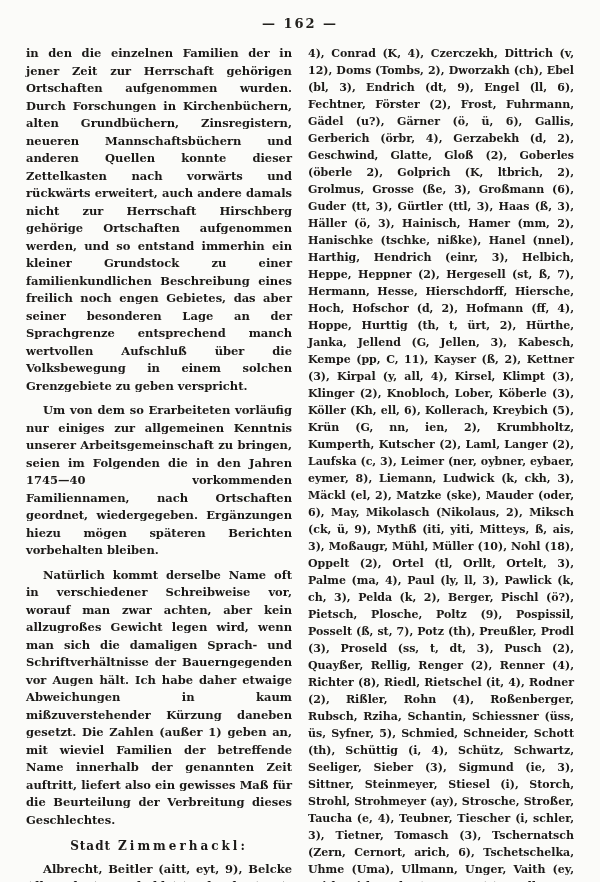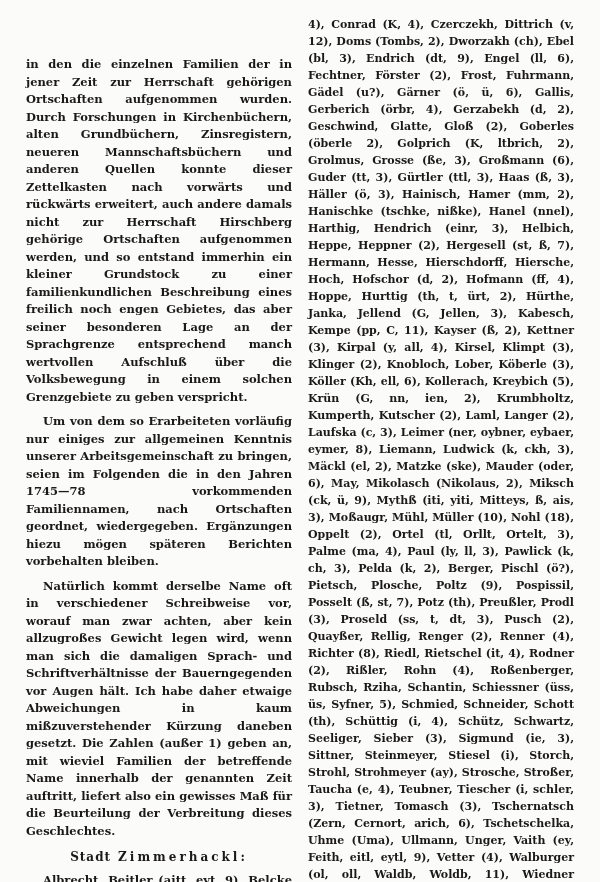--- a/index.html
+++ b/index.html
@@ -43,21 +43,20 @@
   .col-right {
     font-size: 11px;
     line-height: 17px;
   }
   .para {
     margin: 0 0 7px 0;
     text-indent: 17px;
   }
   .para.no-indent {
     text-indent: 0;
-    margin-top: 40px;
   }
   .section-heading {
     text-align: center;
     font-size: 12px;
     margin: 9px 0 5px 0;
     text-indent: 0;
     white-space: nowrap;
   }
   .section-heading .h-prefix {
     margin-right: 7px;
@@ -72,26 +71,27 @@
   }
   .name-list.continued {
     text-indent: 0;
   }
 </style>
 </head>
 <body>
 
 <div class="page">
 
+  <div class="page-number">— 162 —</div>
 
   <div class="columns">
 
     <div class="col col-left">
       <p class="para no-indent">in den die einzelnen Familien der in jener Zeit zur Herrschaft gehörigen Ortschaften aufgenommen wurden. Durch Forschungen in Kirchenbüchern, alten Grundbüchern, Zinsregistern, neueren Mannschaftsbüchern und anderen Quellen konnte dieser Zettelkasten nach vorwärts und rückwärts erweitert, auch andere damals nicht zur Herrschaft Hirschberg gehörige Ortschaften aufgenommen werden, und so entstand immerhin ein kleiner Grundstock zu einer familienkundlichen Beschreibung eines freilich noch engen Gebietes, das aber seiner besonderen Lage an der Sprachgrenze entsprechend manch wertvollen Aufschluß über die Volksbewegung in einem solchen Grenzgebiete zu geben verspricht.</p>
-      <p class="para">Um von dem so Erarbeiteten vorläufig nur einiges zur allgemeinen Kenntnis unserer Arbeitsgemeinschaft zu bringen, seien im Folgenden die in den Jahren 1745—78 vorkommenden Familiennamen, nach Ortschaften geordnet, wiedergegeben. Ergänzungen hiezu mögen späteren Berichten vorbehalten bleiben.</p>
+      <p class="para">Um von dem so Erarbeiteten vorläufig nur einiges zur allgemeinen Kenntnis unserer Arbeitsgemeinschaft zu bringen, seien im Folgenden die in den Jahren 1745—40 vorkommenden Familiennamen, nach Ortschaften geordnet, wiedergegeben. Ergänzungen hiezu mögen späteren Berichten vorbehalten bleiben.</p>
       <p class="para">Natürlich kommt derselbe Name oft in verschiedener Schreibweise vor, worauf man zwar achten, aber kein allzugroßes Gewicht legen wird, wenn man sich die damaligen Sprach- und Schriftverhältnisse der Bauerngegenden vor Augen hält. Ich habe daher etwaige Abweichungen in kaum mißzuverstehender Kürzung daneben gesetzt. Die Zahlen (außer 1) geben an, mit wieviel Familien der betreffende Name innerhalb der genannten Zeit auftritt, liefert also ein gewisses Maß für die Beurteilung der Verbreitung dieses Geschlechtes.</p>
       <p class="para section-heading">
         <span class="h-prefix">Stadt</span><span class="h-title">Zimmerhackl:</span>
       </p>
       <p class="para name-list">Albrecht, Beitler (aitt, eyt, 9), Belcke (dh, Bel, 2), Berthold (4), Blasche (o, 3), Birner (ü, 3), Böhmb, Brandl (5), Bretschneider (th, eyd, 8), Breuer, Brosche (3), Bruche, Buntzmann (2), Bihan (nn, Py, 2), Casper (K, st,</p>
     </div>
 
     <div class="col col-right">
       <p class="para name-list continued">4), Conrad (K, 4), Czerczekh, Dittrich (v, 12), Doms (Tombs, 2), Dworzakh (ch), Ebel (bl, 3), Endrich (dt, 9), Engel (ll, 6), Fechtner, Förster (2), Frost, Fuhrmann, Gädel (u?), Gärner (ö, ü, 6), Gallis, Gerberich (örbr, 4), Gerzabekh (d, 2), Geschwind, Glatte, Gloß (2), Goberles (öberle 2), Golprich (K, ltbrich, 2), Grolmus, Grosse (ße, 3), Großmann (6), Guder (tt, 3), Gürtler (ttl, 3), Haas (ß, 3), Häller (ö, 3), Hainisch, Hamer (mm, 2), Hanischke (tschke, nißke), Hanel (nnel), Harthig, Hendrich (einr, 3), Helbich, Heppe, Heppner (2), Hergesell (st, ß, 7), Hermann, Hesse, Hierschdorff, Hiersche, Hoch, Hofschor (d, 2), Hofmann (ff, 4), Hoppe, Hurttig (th, t, ürt, 2), Hürthe, Janka, Jellend (G, Jellen, 3), Kabesch, Kempe (pp, C, 11), Kayser (ß, 2), Kettner (3), Kirpal (y, all, 4), Kirsel, Klimpt (3), Klinger (2), Knobloch, Lober, Köberle (3), Köller (Kh, ell, 6), Kollerach, Kreybich (5), Krün (G, nn, ien, 2), Krumbholtz, Kumperth, Kutscher (2), Laml, Langer (2), Laufska (c, 3), Leimer (ner, oybner, eybaer, eymer, 8), Liemann, Ludwick (k, ckh, 3), Mäckl (el, 2), Matzke (ske), Mauder (oder, 6), May, Mikolasch (Nikolaus, 2), Miksch (ck, ü, 9), Mythß (iti, yiti, Mitteys, ß, ais, 3), Moßaugr, Mühl, Müller (10), Nohl (18), Oppelt (2), Ortel (tl, Orllt, Ortelt, 3), Palme (ma, 4), Paul (ly, ll, 3), Pawlick (k, ch, 3), Pelda (k, 2), Berger, Pischl (ö?), Pietsch, Plosche, Poltz (9), Pospissil, Posselt (ß, st, 7), Potz (th), Preußler, Prodl (3), Proseld (ss, t, dt, 3), Pusch (2), Quayßer, Rellig, Renger (2), Renner (4), Richter (8), Riedl, Rietschel (it, 4), Rodner (2), Rißler, Rohn (4), Roßenberger, Rubsch, Rziha, Schantin, Schiessner (üss, üs, Syfner, 5), Schmied, Schneider, Schott (th), Schüttig (i, 4), Schütz, Schwartz, Seeliger, Sieber (3), Sigmund (ie, 3), Sittner, Steinmeyer, Stiesel (i), Storch, Strohl, Strohmeyer (ay), Strosche, Stroßer, Taucha (e, 4), Teubner, Tiescher (i, schler, 3), Tietner, Tomasch (3), Tschernatsch (Zern, Cernort, arich, 6), Tschetschelka, Uhme (Uma), Ullmann, Unger, Vaith (ey, Feith, eitl, eytl, 9), Vetter (4), Walburger (ol, oll, Waldb, Woldb, 11), Wiedner (Bidner, 9), Winkler, Woditschka, Wohlig (ö, ll, 4), Wonig, Wünsch, Zacke (dk), Zimmerhackl.</p>
 

